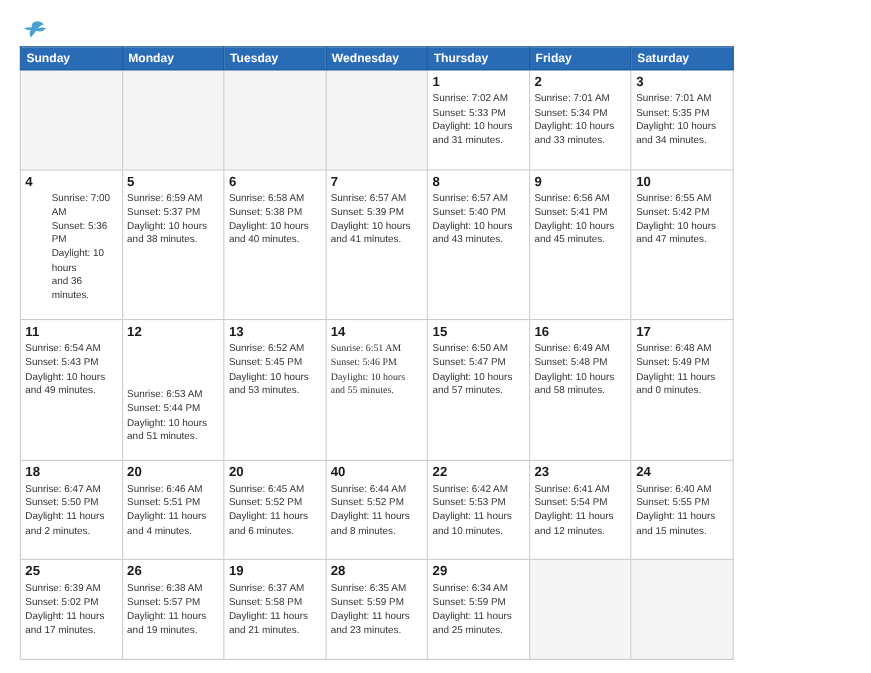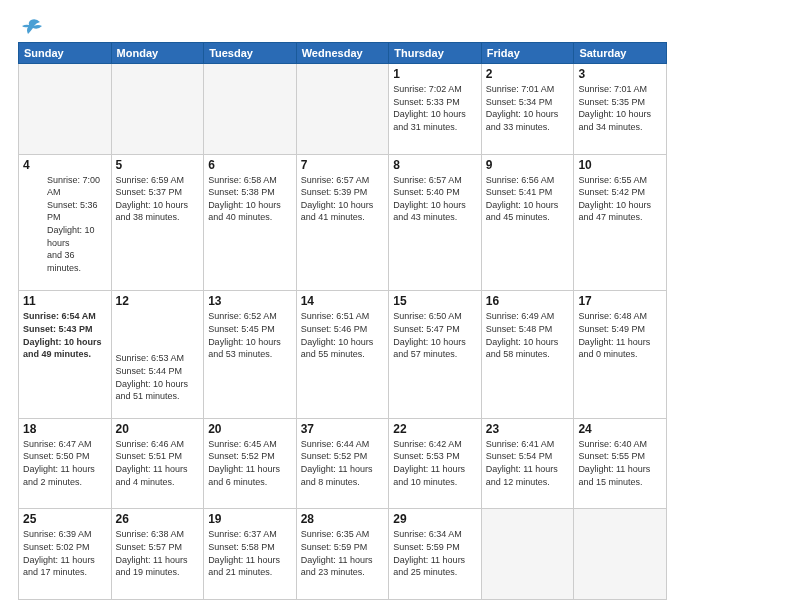--- a/index.html
+++ b/index.html
@@ -187,42 +187,42 @@
             <span class="day-number">10</span>
             <div class="cell-text" style="white-space: pre-line;">Sunrise: 6:55 AM
 Sunset: 5:42 PM
 Daylight: 10 hours
 and 47 minutes.</div>
           </td>
         </tr>
         <tr>
           <td>
             <span class="day-number">11</span>
-            <div class="cell-text" style="white-space: pre-line; font-weight: bold;">Sunrise: 6:54 AM
+            <div class="cell-text" style="white-space: pre-line;">Sunrise: 6:54 AM
 Sunset: 5:43 PM
 Daylight: 10 hours
 and 49 minutes.</div>
           </td>
           <td>
             <span class="day-number">12</span>
             <div class="cell-text" style="white-space: pre-line; margin-top: 44px;">Sunrise: 6:53 AM
 Sunset: 5:44 PM
 Daylight: 10 hours
 and 51 minutes.</div>
           </td>
           <td>
             <span class="day-number">13</span>
             <div class="cell-text" style="white-space: pre-line;">Sunrise: 6:52 AM
 Sunset: 5:45 PM
 Daylight: 10 hours
 and 53 minutes.</div>
           </td>
           <td>
             <span class="day-number">14</span>
-            <div class="cell-text" style="white-space: pre-line;">Sunrise: 6:51 AM
+            <div class="cell-text" style="white-space: pre-line; font-family: Liberation Serif, serif;">Sunrise: 6:51 AM
 Sunset: 5:46 PM
 Daylight: 10 hours
 and 55 minutes.</div>
           </td>
           <td>
             <span class="day-number">15</span>
             <div class="cell-text" style="white-space: pre-line;">Sunrise: 6:50 AM
 Sunset: 5:47 PM
 Daylight: 10 hours
 and 57 minutes.</div>
@@ -258,21 +258,21 @@
 and 4 minutes.</div>
           </td>
           <td>
             <span class="day-number">20</span>
             <div class="cell-text" style="white-space: pre-line;">Sunrise: 6:45 AM
 Sunset: 5:52 PM
 Daylight: 11 hours
 and 6 minutes.</div>
           </td>
           <td>
-            <span class="day-number">37</span>
+            <span class="day-number">40</span>
             <div class="cell-text" style="white-space: pre-line;">Sunrise: 6:44 AM
 Sunset: 5:52 PM
 Daylight: 11 hours
 and 8 minutes.</div>
           </td>
           <td>
             <span class="day-number">22</span>
             <div class="cell-text" style="white-space: pre-line;">Sunrise: 6:42 AM
 Sunset: 5:53 PM
 Daylight: 11 hours

